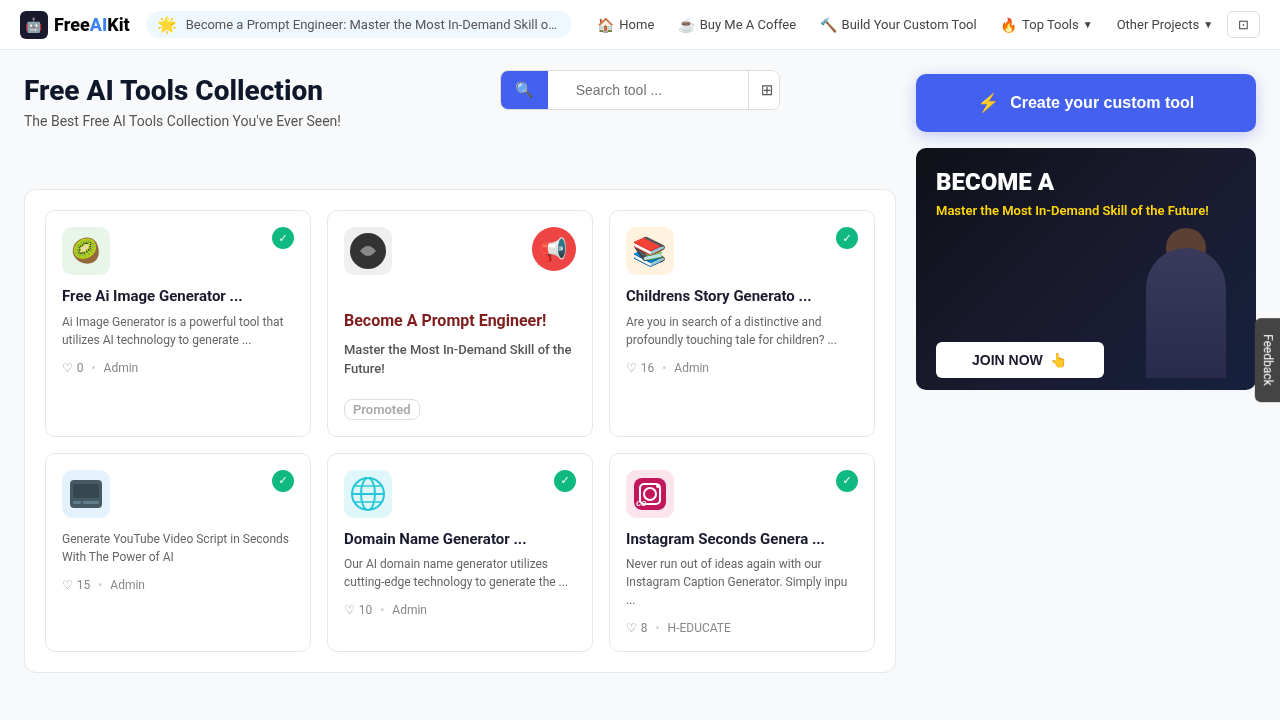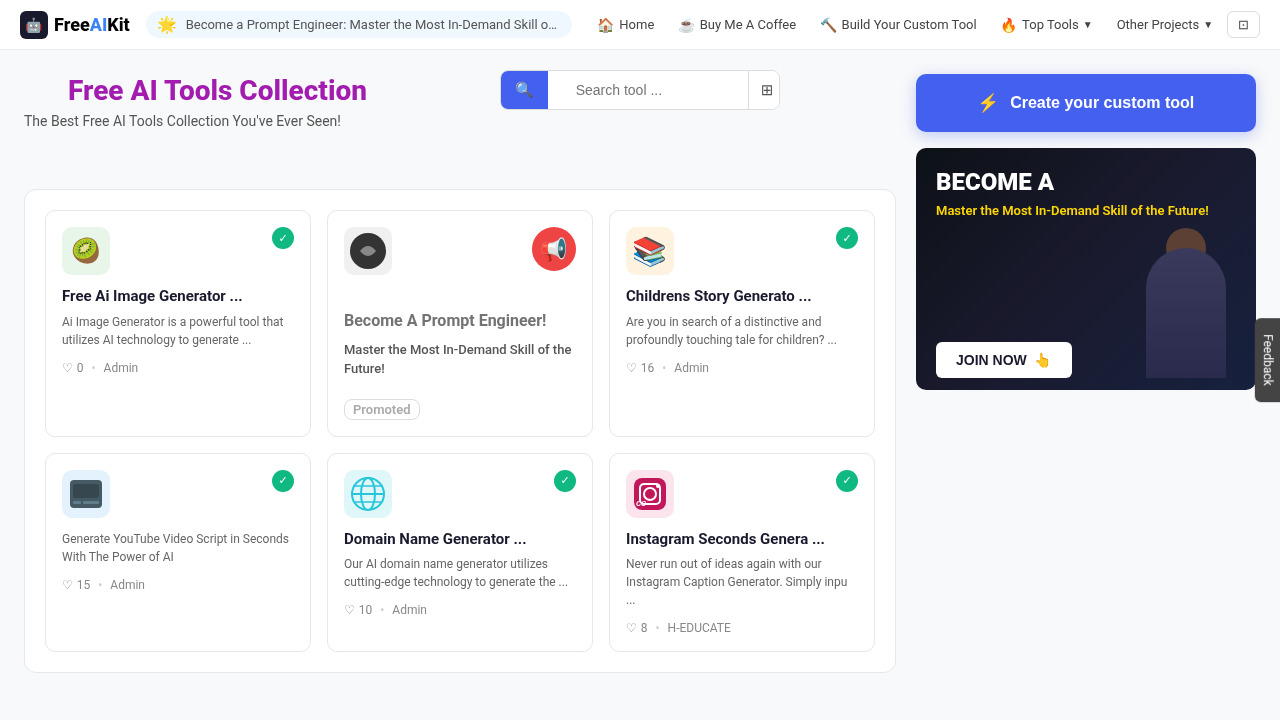--- a/index.html
+++ b/index.html
@@ -84,21 +84,21 @@
     .main-content {
       display: flex;
       padding: 24px 24px 0 24px;
       gap: 20px;
       max-width: 1280px;
     }
     .left-panel { flex: 1; }
 
     
     .page-header { margin-bottom: 20px; }
-    .page-title { font-size: 28px; font-weight: 800; color: #a21caf; margin-bottom: 6px; margin-left: 44px; }
+    .page-title { font-size: 28px; font-weight: 800; color: #0f172a; margin-bottom: 6px; }
     .page-subtitle { font-size: 14px; color: #555; }
 
     
     .search-bar {
       display: flex;
       align-items: center;
       gap: 0;
       max-width: 280px;
       border: 1px solid #ddd;
       border-radius: 8px;
@@ -221,21 +221,21 @@
       margin-top: 8px;
     }
 
     
     .card-promoted {
       background: #fff;
     }
     .promoted-title {
       font-size: 16px;
       font-weight: 700;
-      color: #737373;
+      color: #7f1d1d;
       margin-bottom: 8px;
       line-height: 1.3;
       margin-top: 36px;
     }
 
     
     .right-panel {
       width: 340px;
       flex-shrink: 0;
       display: flex;
@@ -280,21 +280,21 @@
       font-size: 13px;
       font-weight: 600;
       color: #ffd700;
       margin-top: 6px;
     }
     .ad-banner-cta {
       background: #fff;
       color: #1a1a2e;
       border: none;
       border-radius: 6px;
-      padding: 10px 20px;
+      padding: 10px 36px;
       font-weight: 700;
       font-size: 14px;
       cursor: pointer;
       display: flex;
       align-items: center;
       gap: 8px;
       width: fit-content;
     }
 
     

